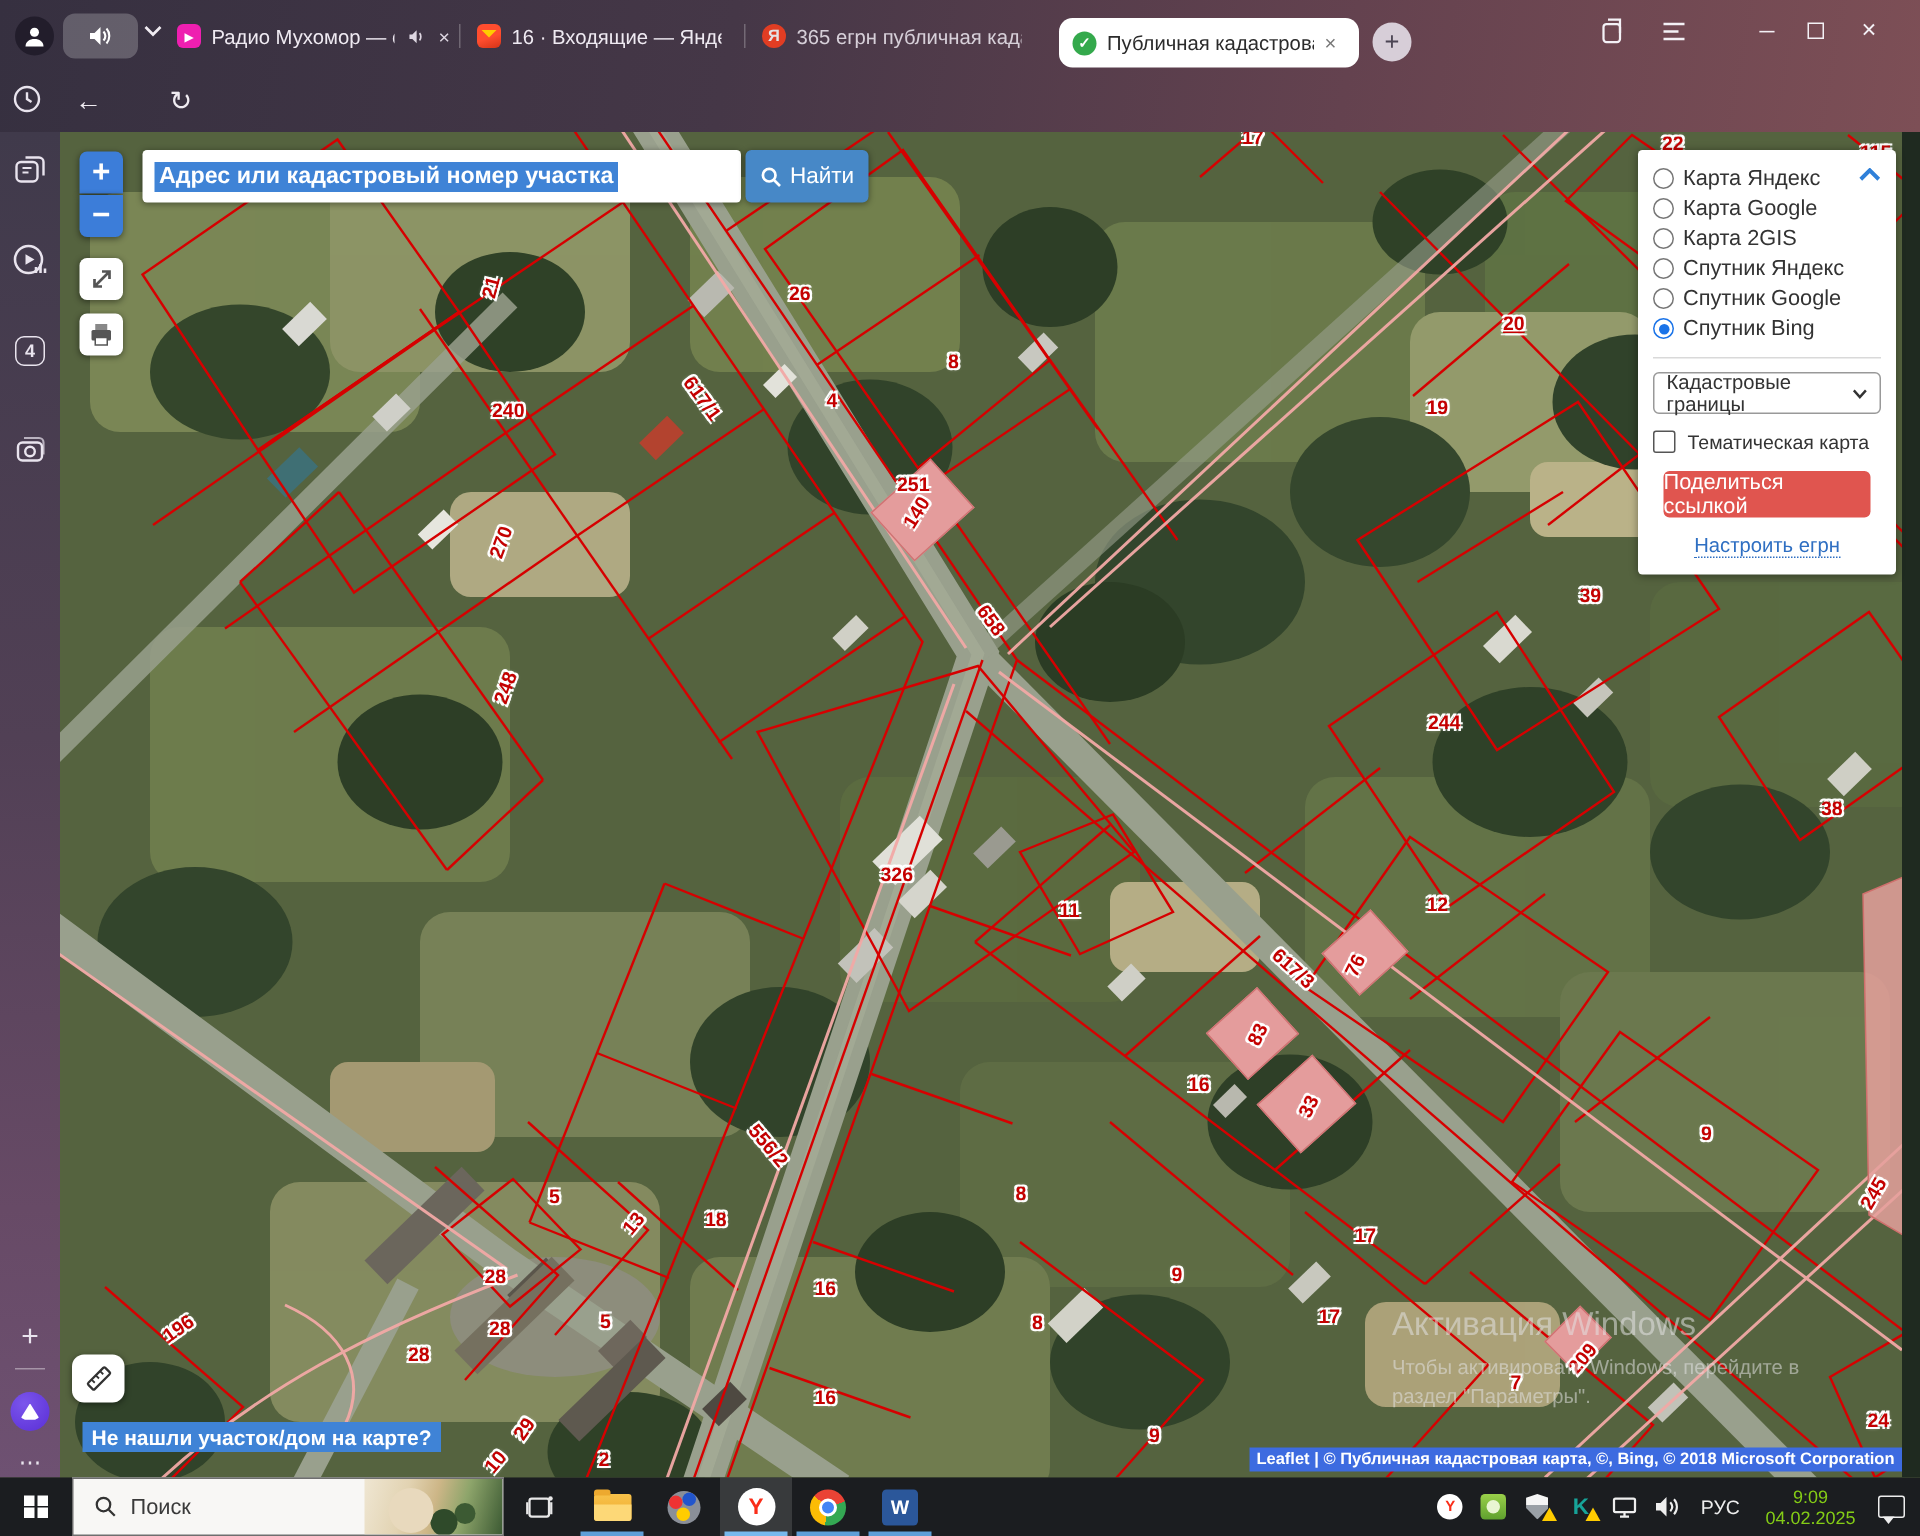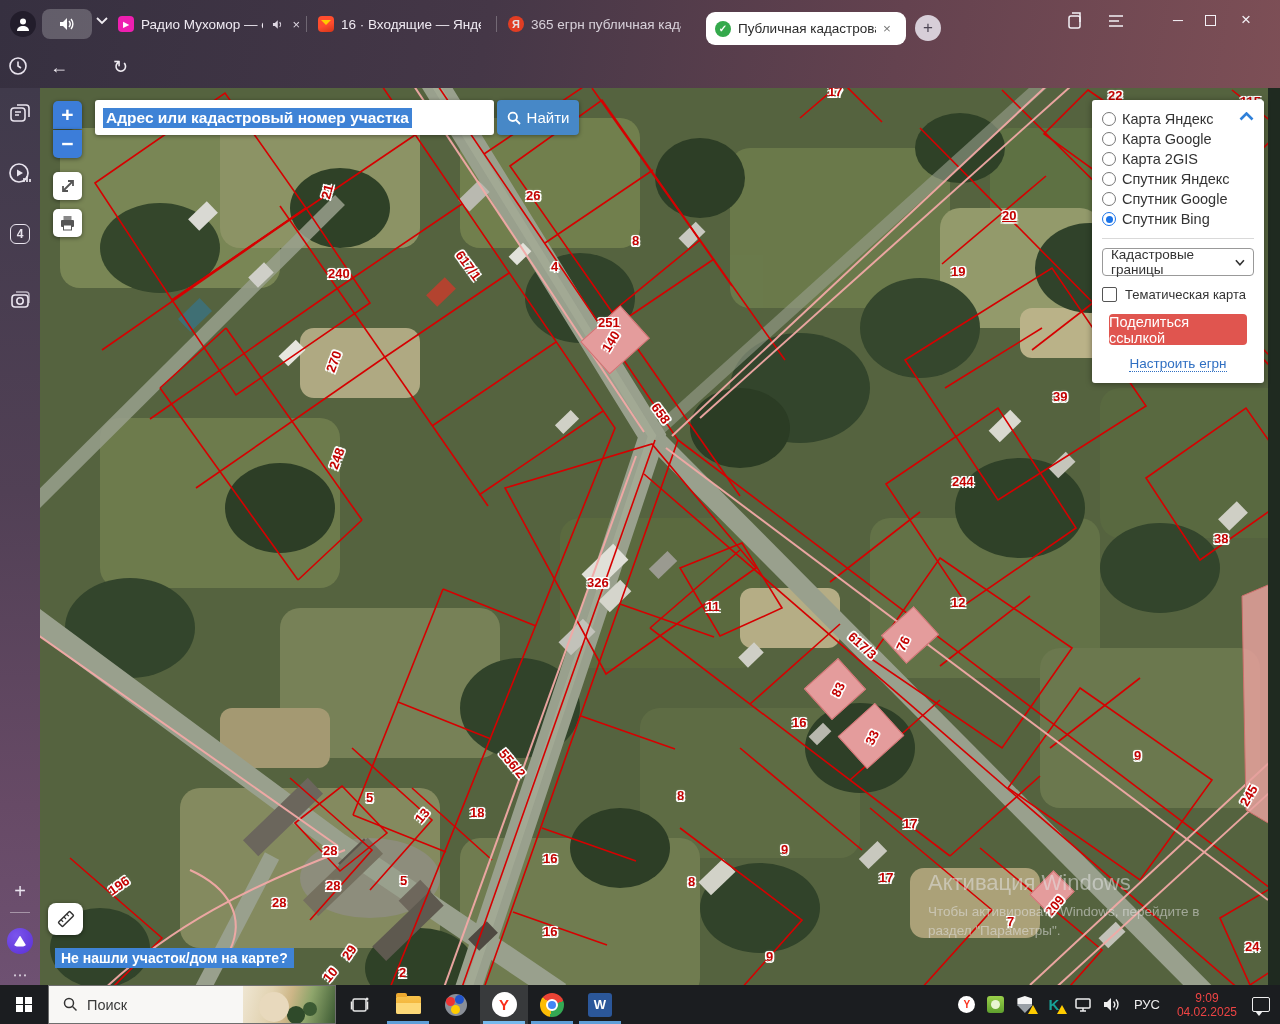--- a/index.html
+++ b/index.html
@@ -135,21 +135,21 @@
   .ymini { width:17px; height:17px; border-radius:50%; background:#fff; color:#fa2d19; font-weight:bold; font-size:10px;
     display:flex; align-items:center; justify-content:center; }
   .smiley { width:17px; height:17px; border-radius:3px; background:linear-gradient(#9ad04a,#5fa02e); position:relative; }
   .smiley::after { content:""; position:absolute; left:4px; top:4px; width:9px; height:9px; border-radius:50%; background:#e9f5d2; }
   .shieldw { width:15px; height:17px; background:linear-gradient(#f5f5f5 45%,#9aa0a6 45%);
     clip-path:polygon(50% 0,100% 15%,100% 55%,50% 100%,0 55%,0 15%); }
   .warn { position:absolute; right:-2px; bottom:-1px; width:0; height:0; border-left:5px solid transparent;
     border-right:5px solid transparent; border-bottom:9px solid #fc0; }
   .kico { color:#17a398; font-weight:bold; font-size:15px; }
   .lang { color:#eee; font-size:13px; padding:0 4px; }
-  .clock { color:#ef4444; font-size:12px; text-align:center; line-height:14px; padding:0 6px; }
+  .clock { color:#84cc16; font-size:12px; text-align:center; line-height:14px; padding:0 6px; }
   .notif { width:18px; height:15px; border:1.5px solid #eee; border-radius:2px; position:relative; }
   .notif::after { content:""; position:absolute; left:2px; bottom:-5px; border-left:4px solid transparent; border-right:4px solid transparent; border-top:5px solid #eee; }
   svg.icon { display:block; }
 </style>
 </head>
 <body>
 
 <div class="screen">
 
   <div class="chrome-top">
@@ -644,20 +644,21 @@
 
     <div class="ctl whiteb" style="top:815px;left:8px;width:35px;height:32px;border-radius:8px;">
       <svg class="icon" width="20" height="20" viewBox="0 0 20 20">
           <g transform="rotate(-45 10 10)">
             <rect x="2" y="7" width="16" height="6" rx="1" fill="none" stroke="#333" stroke-width="1.5"></rect>
             <path d="M6 7v3M10 7v3M14 7v3" stroke="#333" stroke-width="1.2"></path>
           </g>
         </svg>
     </div>
     <div class="notfound">Не нашли участок/дом на карте?</div>
+    <div class="attrib">Leaflet | © Публичная кадастровая карта, ©, Bing, © 2018 Microsoft Corporation</div>
   </div>
 
   <div class="taskbar">
     <div class="tb-block">
       <span class="winlogo">
           <i></i>
           <i></i>
           <i></i>
           <i></i>
         </span>

